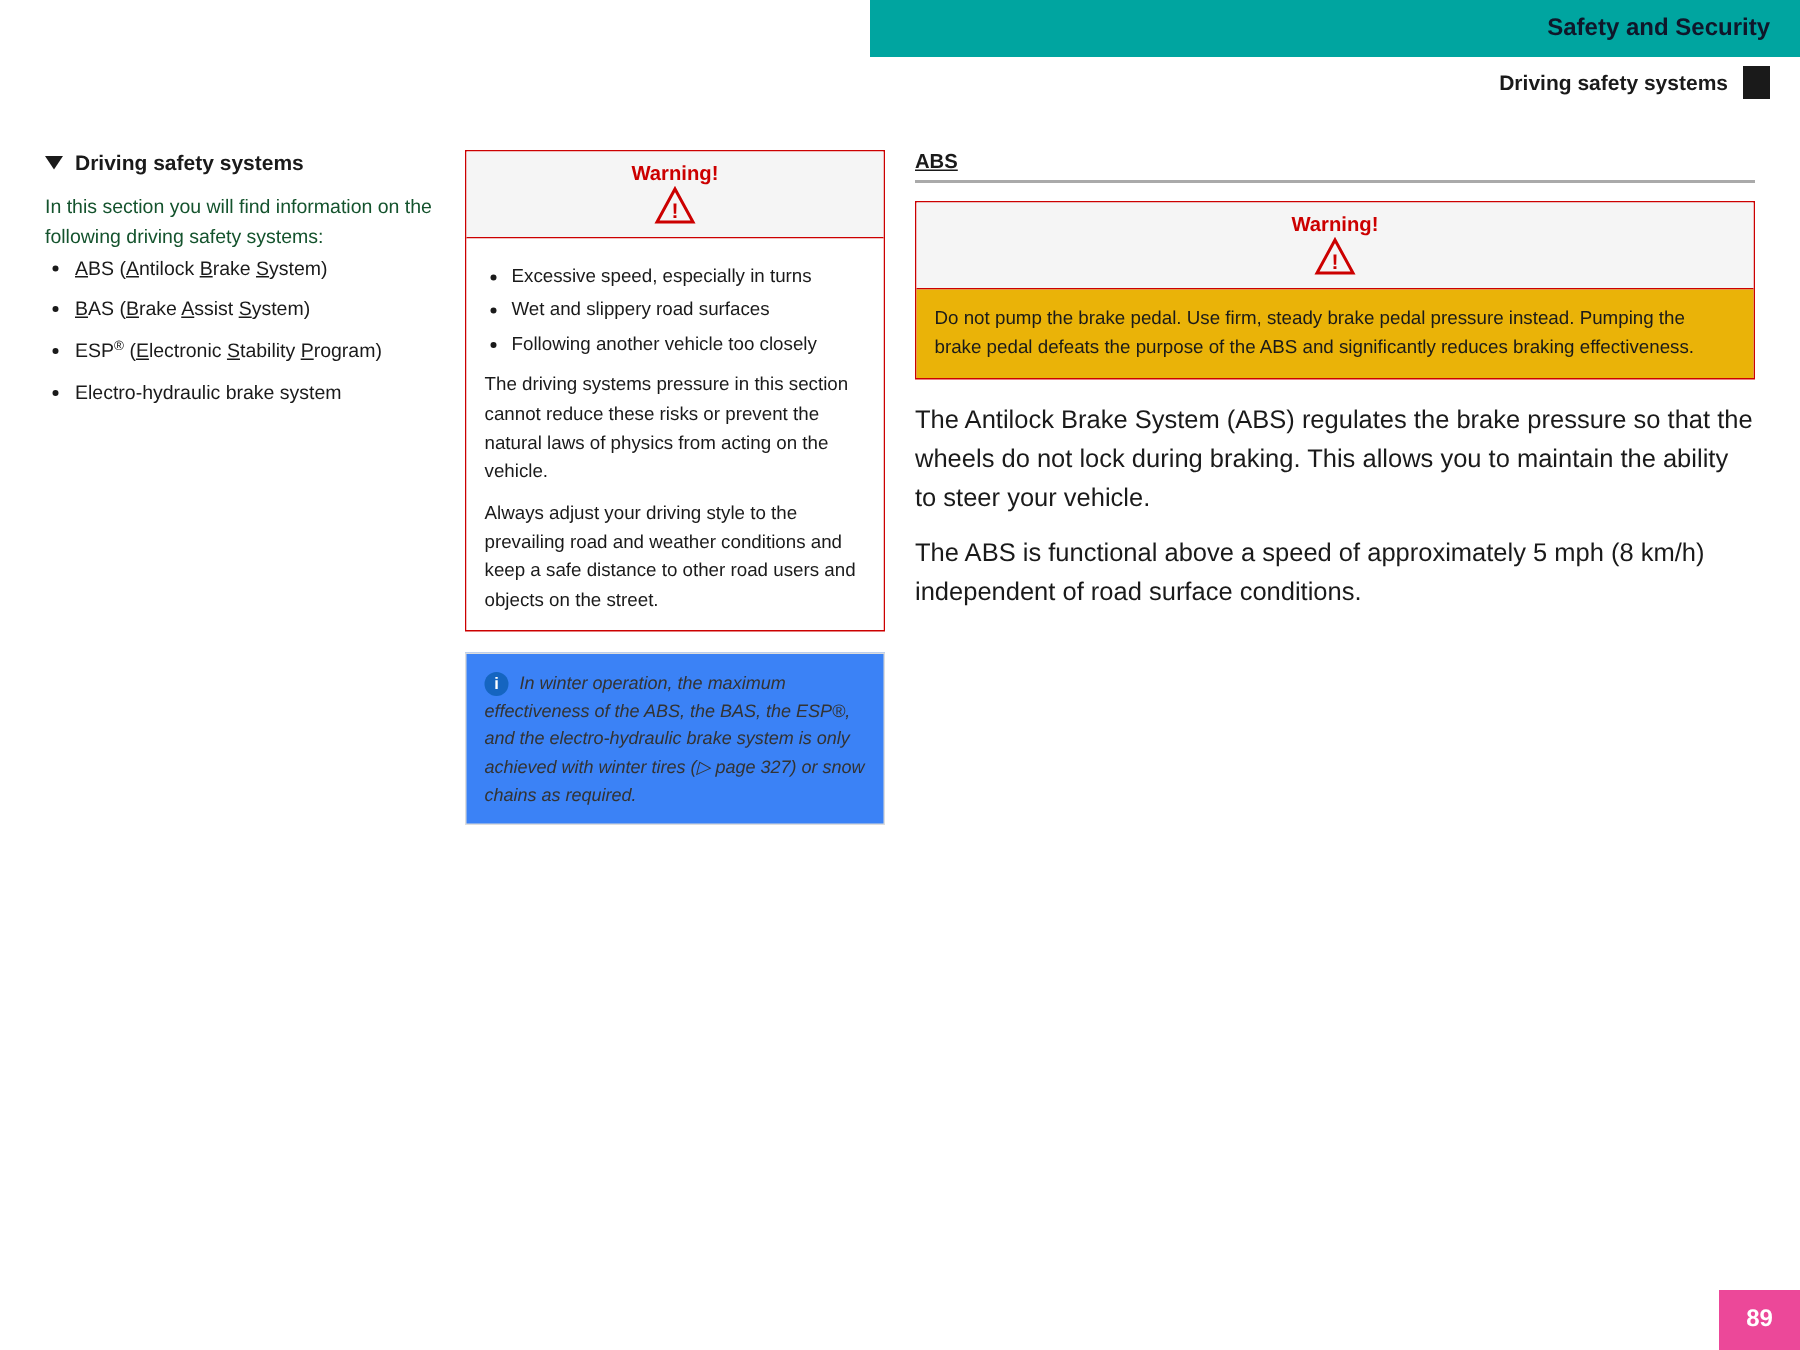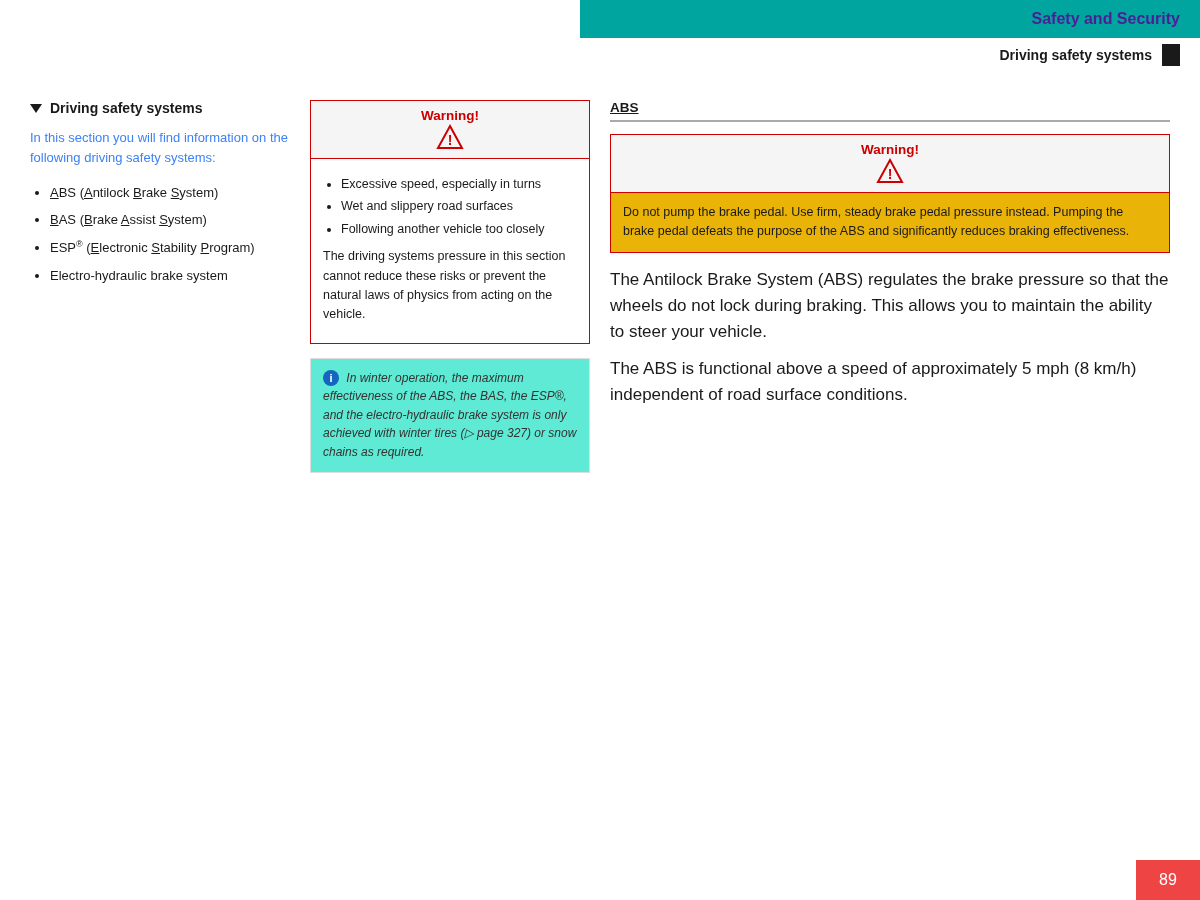--- a/index.html
+++ b/index.html
@@ -16,21 +16,21 @@
 
     
     .header-section {
       position: absolute;
       top: 0;
       right: 0;
       width: 620px;
     }
     .header-teal {
       background: #00a5a0;
-      color: #4c1d95;
+      color: #0f172a;
       font-weight: bold;
       font-size: 16px;
       text-align: right;
       padding: 10px 20px;
       width: 100%;
     }
     .header-sub {
       background: #ffffff;
       text-align: right;
       padding: 6px 20px;
@@ -77,22 +77,21 @@
       width: 0;
       height: 0;
       border-left: 6px solid transparent;
       border-right: 6px solid transparent;
       border-top: 9px solid #1a1a1a;
       display: inline-block;
     }
     .intro-text {
       font-size: 13px;
       line-height: 1.5;
-      margin-bottom: 14px;
-      color: #3b82f6;
+      color: #14532d;
     }
     .bullet-list {
       list-style: disc;
       padding-left: 20px;
       font-size: 13px;
       line-height: 1.8;
     }
     .bullet-list li {
       margin-bottom: 4px;
     }
@@ -142,21 +141,21 @@
       list-style: disc;
       padding-left: 18px;
       margin: 6px 0;
     }
     .warning-bullets li {
       margin-bottom: 3px;
     }
 
     
     .info-box {
-      background: #5eead4;
+      background: #3b82f6;
       border: 1px solid #ddd;
       padding: 10px 12px;
       font-size: 12px;
       line-height: 1.55;
       font-style: italic;
       color: #333;
       margin-top: 10px;
     }
     .info-icon {
       display: inline-block;
@@ -202,25 +201,25 @@
       font-size: 12.5px;
       line-height: 1.55;
       background: #eab308;
     }
 
     
     .page-number {
       position: absolute;
       bottom: 0;
       right: 0;
-      background: #ef4444;
+      background: #ec4899;
       color: #fff;
-      font-weight: normal;
+      font-weight: bold;
       font-size: 16px;
-      width: 64px;
+      width: 54px;
       height: 40px;
       display: flex;
       align-items: center;
       justify-content: center;
     }
 
     sup { font-size: 9px; }
   </style>
 </head>
 <body>
@@ -260,20 +259,21 @@
           <text x="14" y="22" text-anchor="middle" font-size="14" font-weight="bold" fill="#cc0000">!</text>
         </svg>
       </div>
       <div class="warning-body">
         <ul class="warning-bullets">
           <li>Excessive speed, especially in turns</li>
           <li>Wet and slippery road surfaces</li>
           <li>Following another vehicle too closely</li>
         </ul>
         <p style="margin-top:8px; margin-bottom:8px;">The driving systems pressure in this section cannot reduce these risks or prevent the natural laws of physics from acting on the vehicle.</p>
+        <p>Always adjust your driving style to the prevailing road and weather conditions and keep a safe distance to other road users and objects on the street.</p>
       </div>
     </div>
 
     <div class="info-box">
       <span class="info-icon">i</span>
       <span>In winter operation, the maximum effectiveness of the ABS, the BAS, the ESP®, and the electro-hydraulic brake system is only achieved with winter tires (▷ page 327) or snow chains as required.</span>
     </div>
   </div>
 
   <div class="right-col">

